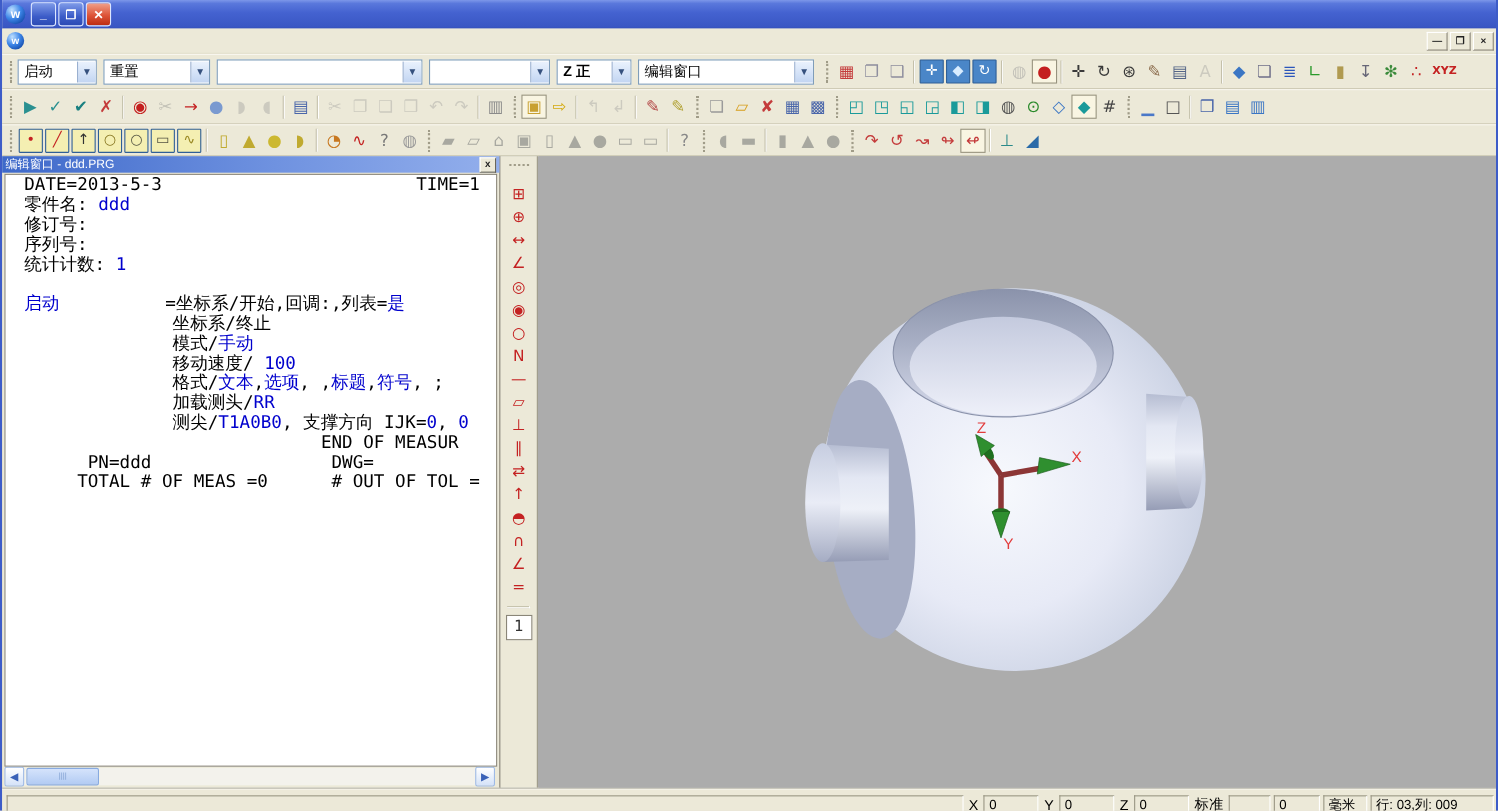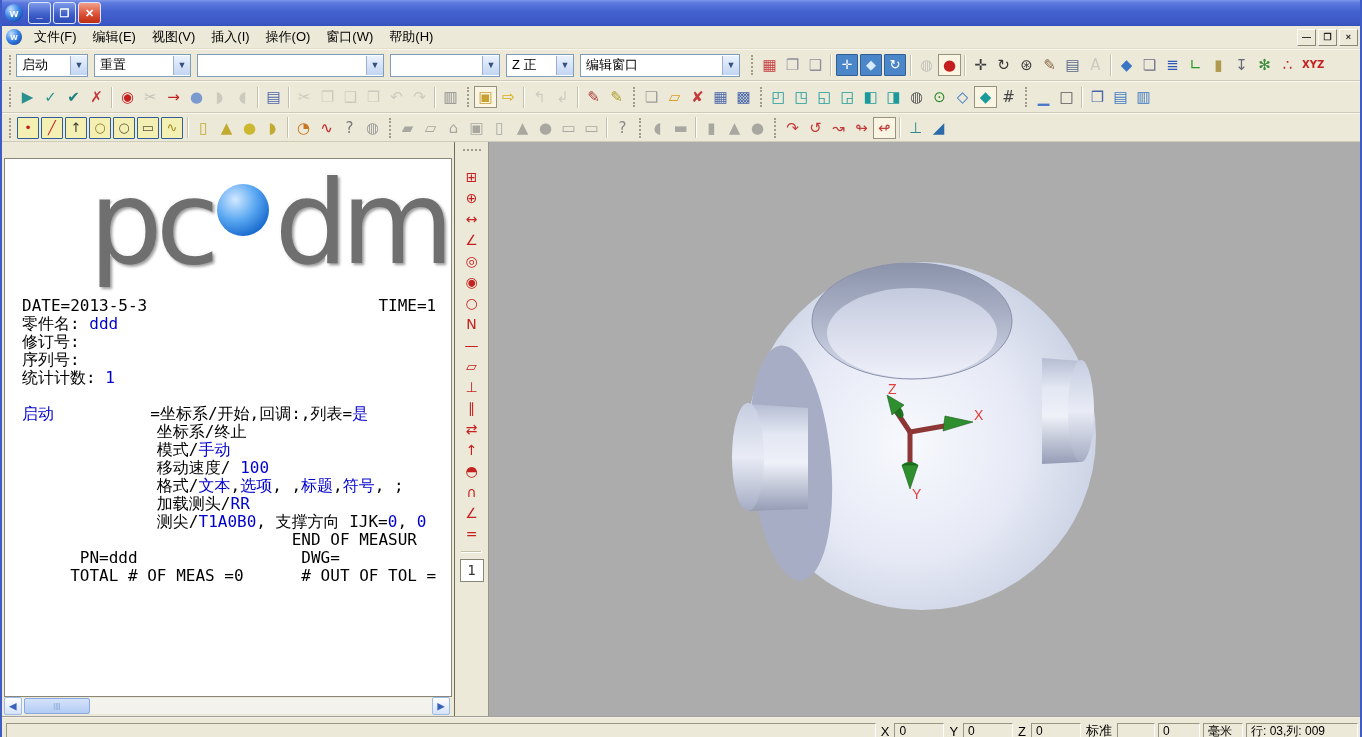--- a/index.html
+++ b/index.html
@@ -95,29 +95,20 @@
     <div class="appicon">w</div>
     <div class="capbtns">
       <div class="capbtn">_</div>
       <div class="capbtn">❐</div>
       <div class="capbtn close">✕</div>
     </div>
   </div>
 
   <div class="menubar">
     <div class="menuicon">w</div>
-    <div style="display:flex;">
-        <span class="mitem">文件(F)</span>
-        <span class="mitem">编辑(E)</span>
-        <span class="mitem">视图(V)</span>
-        <span class="mitem">插入(I)</span>
-        <span class="mitem">操作(O)</span>
-        <span class="mitem">窗口(W)</span>
-        <span class="mitem">帮助(H)</span>
-      </div>
     <div class="menuspacer"></div>
     <div class="mdibtn">—</div>
     <div class="mdibtn">❐</div>
     <div class="mdibtn">×</div>
   </div>
 
   <div class="toolrow row1">
     <div class="thandle"></div>
     <div style="display:flex;align-items:center;">
         <div class="dd" style="width: 70px;">
@@ -129,21 +120,21 @@
           <span class="ddbtn">▼</span>
         </div>
         <div class="dd" style="width: 185px;">
           <span class="ddtext"></span>
           <span class="ddbtn">▼</span>
         </div>
         <div class="dd" style="width: 108px;">
           <span class="ddtext"></span>
           <span class="ddbtn">▼</span>
         </div>
-        <div class="dd" style="width: 66px;">
+        <div class="dd" style="width: 66px; font-weight: bold;">
           <span class="ddtext">Z 正</span>
           <span class="ddbtn">▼</span>
         </div>
         <div class="dd" style="width: 158px;">
           <span class="ddtext">编辑窗口</span>
           <span class="ddbtn">▼</span>
         </div>
       </div>
     <div class="thandle"></div>
     <div style="display:flex;align-items:center;">
@@ -286,24 +277,25 @@
         <span class="tbtn p" style="color: rgb(196, 59, 59);">↫</span>
         <div class="tsep"></div>
         <span class="tbtn" style="color: rgb(42, 138, 138);">⊥</span>
         <span class="tbtn" style="color: rgb(42, 106, 168);">◢</span>
       </div>
   </div>
 
   <div class="main">
 
     <div class="editwin">
+      <div class="ewtitle">
+        <span>编辑窗口 - ddd.PRG</span>
+        <span class="ewclose">x</span>
+      </div>
       <div class="ewbody">
-        <div class="logo">
-          <span class="logotext">pc</span><span class="ball"></span><span class="logotext">dm</span>
-        </div>
         <div class="ecode"><div class="eline"><span class="k">DATE=2013-5-3                        TIME=1</span></div><div class="eline"><span class="k">零件名: </span><span class="b">ddd</span></div><div class="eline"><span class="k">修订号:</span></div><div class="eline"><span class="k">序列号:</span></div><div class="eline"><span class="k">统计计数: </span><span class="b">1</span></div><div class="eline">&nbsp;</div><div class="eline"><span class="b">启动</span><span class="k">          =坐标系/开始,回调:,列表=</span><span class="b">是</span></div><div class="eline"><span class="k">              坐标系/终止</span></div><div class="eline"><span class="k">              模式/</span><span class="b">手动</span></div><div class="eline"><span class="k">              移动速度/ </span><span class="b">100</span></div><div class="eline"><span class="k">              格式/</span><span class="b">文本</span><span class="k">,</span><span class="b">选项</span><span class="k">, ,</span><span class="b">标题</span><span class="k">,</span><span class="b">符号</span><span class="k">, ;</span></div><div class="eline"><span class="k">              加载测头/</span><span class="b">RR</span></div><div class="eline"><span class="k">              测尖/</span><span class="b">T1A0B0</span><span class="k">, 支撑方向 IJK=</span><span class="b">0</span><span class="k">, </span><span class="b">0</span></div><div class="eline"><span class="k">                            END OF MEASUR</span></div><div class="eline"><span class="k">      PN=ddd                 DWG=</span></div><div class="eline"><span class="k">     TOTAL # OF MEAS =0      # OUT OF TOL =</span></div></div>
       </div>
       <div class="ewscroll">
         <div class="sbtn">◀</div>
         <div class="sthumb">||||</div>
         <div class="strack"></div>
         <div class="sbtn">▶</div>
       </div>
     </div>
 

